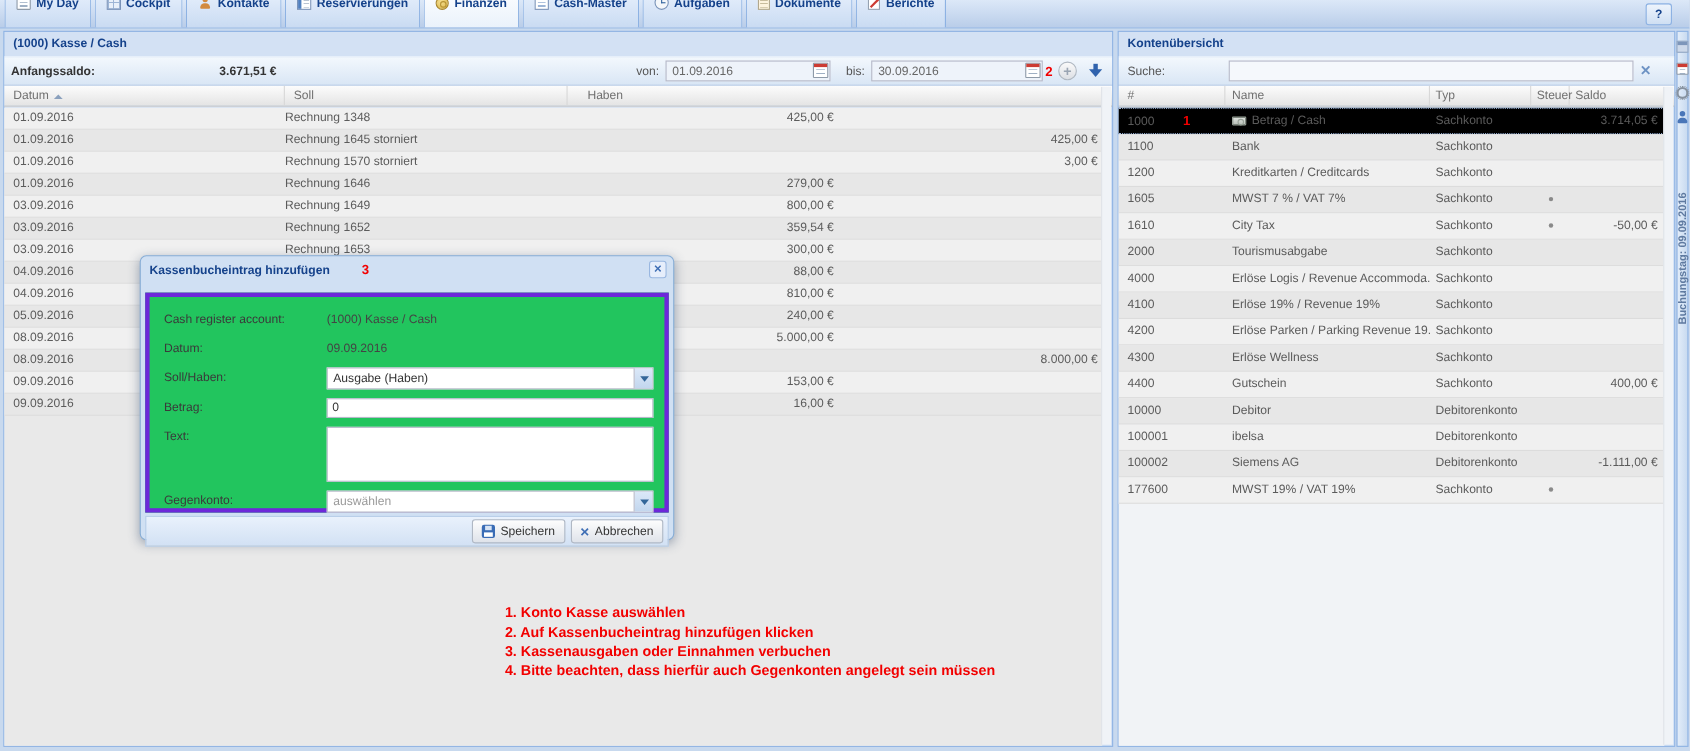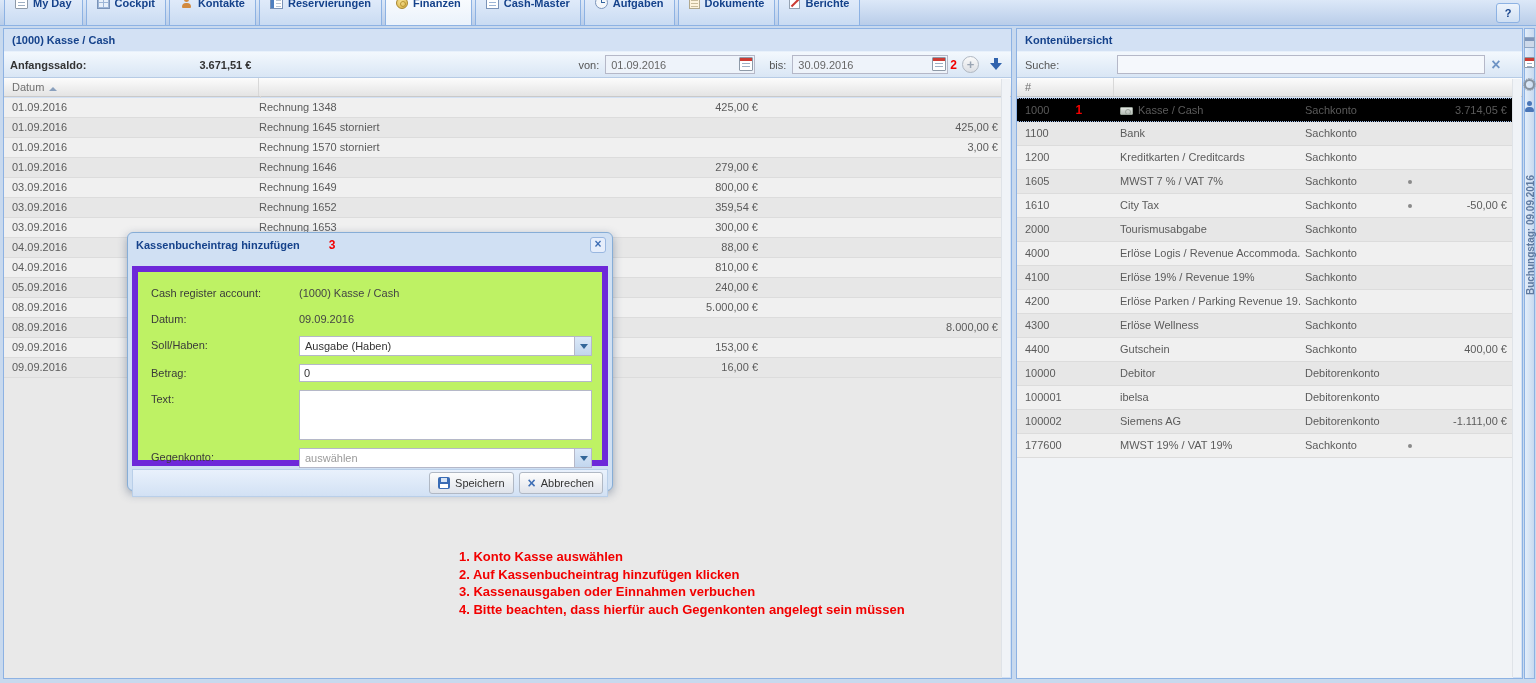--- a/index.html
+++ b/index.html
@@ -74,21 +74,21 @@
     background:linear-gradient(#fafafa,#dcdfe4); position:relative; cursor:pointer; flex:none; }
   #add-btn::before { content:"+"; position:absolute; left:0; right:0; top:0; bottom:0; text-align:center; line-height:15px;
     color:#9aa5b3; font-weight:bold; font-size:13px; }
   #down-btn { border:none; background:none; }
   #down-btn::before { content:""; position:absolute; left:6px; top:2px; width:4px; height:6px; background:#3063ad; }
   #down-btn::after { content:""; position:absolute; left:2px; top:7px; border-left:6px solid transparent;
     border-right:6px solid transparent; border-top:7px solid #3063ad; }
   .rednum { color:#f20000; font-weight:bold; font-size:12px; }
 
   .grid-header { display:flex; height:19px; background:linear-gradient(#fcfcfc,#e4e4e4);
-    border-bottom:1px solid #c9c9c9; color:#707070;flex-direction:column; }
+    border-bottom:1px solid #c9c9c9; color:#707070; }
   .hc { line-height:18px; padding-left:8px; border-right:1px solid #d8d8d8; white-space:nowrap; cursor:pointer; }
   .sort-asc { display:inline-block; width:0; height:0; border-left:4px solid transparent; border-right:4px solid transparent;
     border-bottom:4px solid #8aa0bd; margin-left:5px; }
 
   .lrows { background:#e9e9e9; position:absolute; left:0; top:69px; bottom:0; right:9px; }
   .lrow { display:flex; height:20px; border-bottom:1px solid #dcdcdc; color:#5b5b5b; cursor:pointer; }
   .lrow.odd { background:#f0f0f0; } .lrow.even { background:#e7e7e7; }
   .lc { line-height:19px; white-space:nowrap; overflow:hidden; }
   .c-datum { width:255px; padding-left:8px; }
   .c-besch { width:245px; }
@@ -129,21 +129,21 @@
     font-size:10px; font-weight:bold; color:#5f7aa0; white-space:nowrap; }
 
   
   #dialog { position:absolute; left:127px; top:232px; width:486px; height:259px; z-index:50;
     background:#d0e0f3; border:1px solid #86add6; border-radius:6px; box-shadow:0 3px 10px rgba(60,80,110,.45);
     padding:0 4px 4px; }
   #dialog-title { height:33px; line-height:24px; padding-left:4px; font-weight:bold; color:#15428b; position:relative; }
   #dialog-title .rednum { margin-left:26px; }
   #dialog-close { position:absolute; right:2px; top:4px; width:16px; height:16px; border:1px solid #99b7e0; border-radius:3px;
     background:#e6eefb; color:#3f6fb5; font-weight:bold; text-align:center; line-height:13px; font-size:12px; cursor:pointer; }
-  #dialog-body { background:#bef264; border:6px solid #6d28d9; height:200px; padding:10px 10px 0 13px; }
+  #dialog-body { background:#22c55e; border:4px solid #6d28d9; height:200px; padding:10px 10px 0 13px; }
   .frow { display:flex; align-items:flex-start; margin-bottom:8px; }
   .frow .flabel { width:148px; flex:none; color:#3a3a3a; line-height:18px; }
   .fstatic { color:#444; line-height:18px; }
   .tinput { width:300px; height:18px; border:1px solid #b5b8c8; font-family:"Liberation Sans",sans-serif;
     font-size:11px; padding:0 4px; color:#333; }
   .tarea { width:300px; height:50px; border:1px solid #b5b8c8; font-family:"Liberation Sans",sans-serif;
     font-size:11px; padding:2px 4px; resize:none; }
   .combobox { width:300px; height:20px; border:1px solid #b5b8c8; background:#fff; position:relative;
     line-height:18px; padding:0 22px 0 5px; cursor:pointer; color:#333; }
   .combobox .ph { color:#9a9a9a; }
@@ -351,21 +351,21 @@
         <div class="hc ah-name">Name</div>
         <div class="hc ah-typ">Typ</div>
         <div class="hc ah-steuer">Steuer</div>
         <div class="hc ah-saldo">Saldo</div>
       </div>
 
       <div class="arows">
 
       <div class="arow selected odd">
             <div class="ac a-nr"><span>1000</span><span class="rednum">1</span></div>
-            <div class="ac a-name"><span class="imoney"></span><span>Kasse / Cash</span></div>
+            <div class="ac a-name"><span class="imoney"></span><span>Betrag / Cash</span></div>
             <div class="ac a-typ">Sachkonto</div>
             <div class="ac a-steuer"></div>
             <div class="ac a-saldo">3.714,05 €</div>
           </div>
           <div class="arow even">
             <div class="ac a-nr"><span>1100</span></div>
             <div class="ac a-name"><span>Bank</span></div>
             <div class="ac a-typ">Sachkonto</div>
             <div class="ac a-steuer"></div>
             <div class="ac a-saldo"></div>

